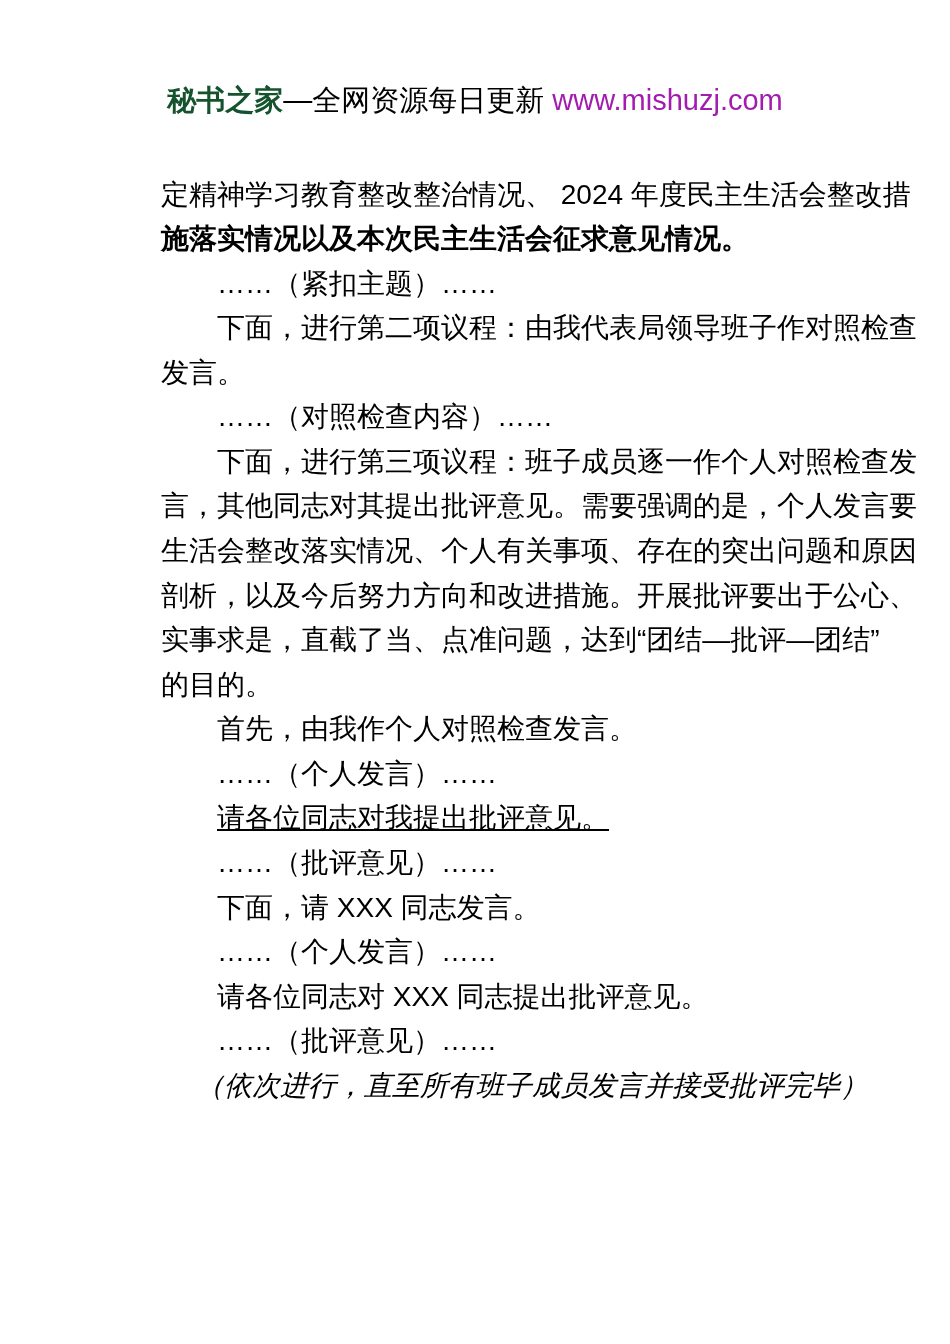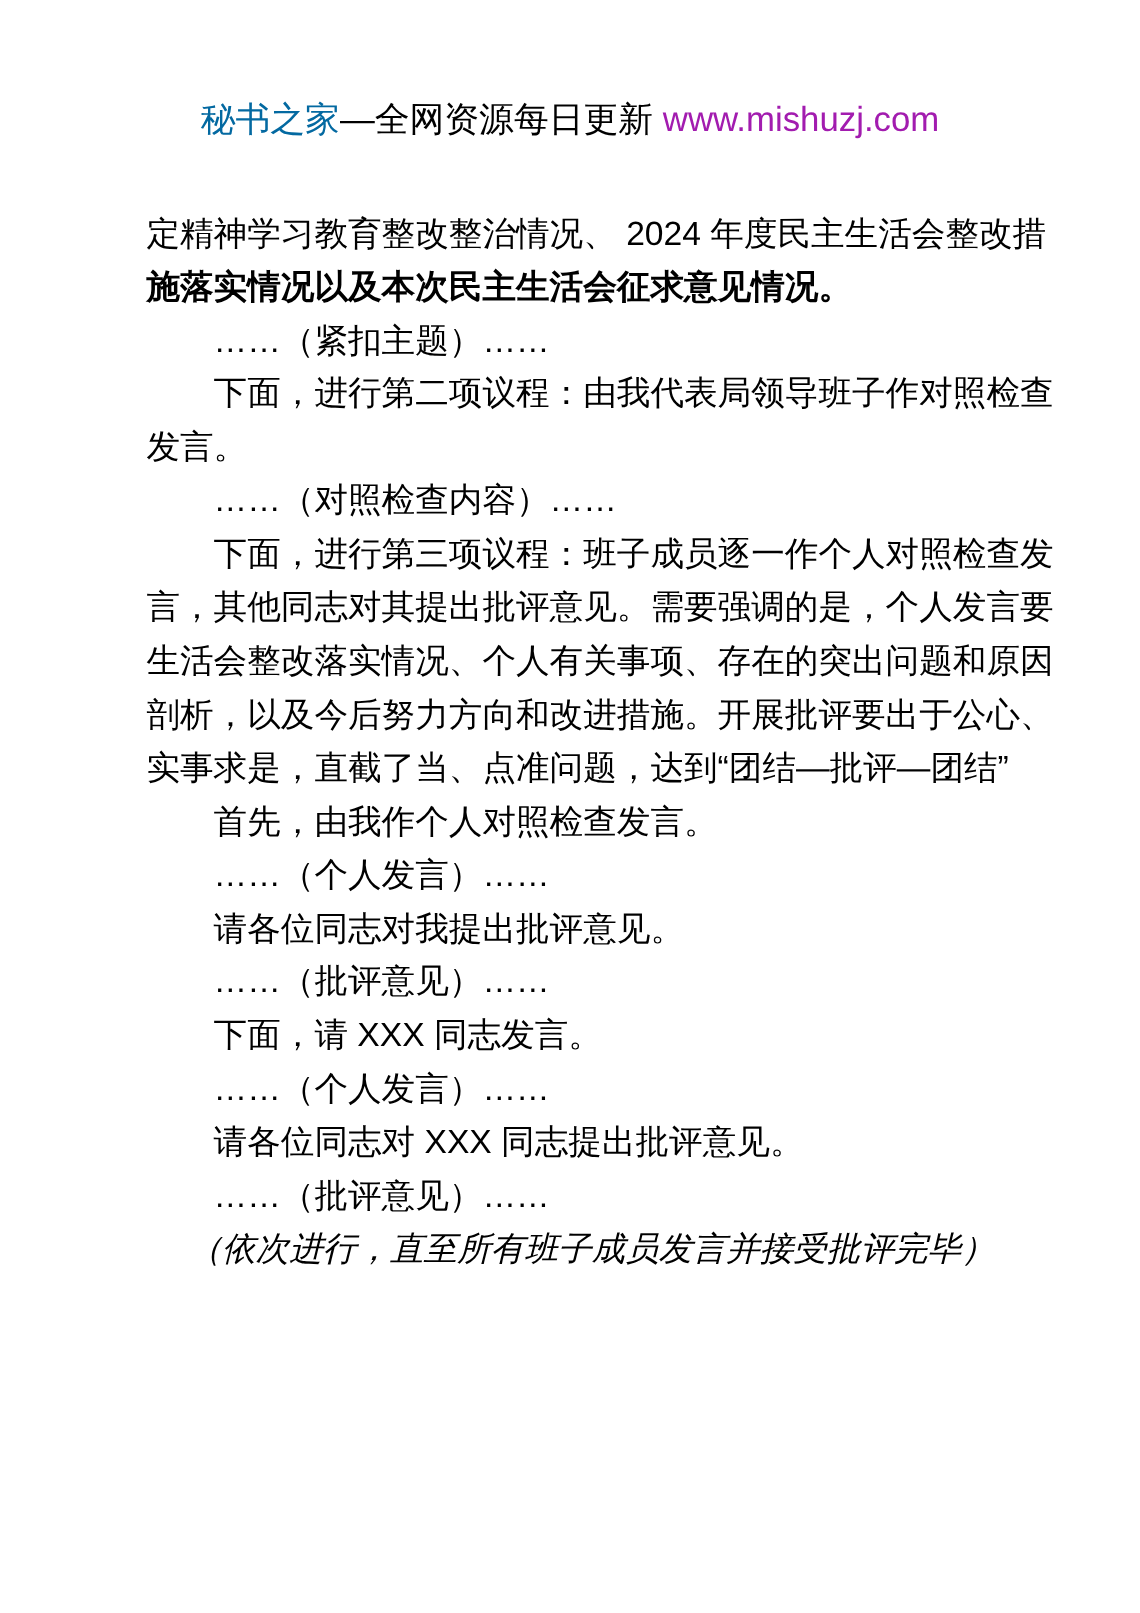--- a/index.html
+++ b/index.html
@@ -16,41 +16,42 @@
     position: absolute;
     top: 80px;
     left: 0;
     width: 950px;
     text-align: center;
     font-size: 29px;
     line-height: 40px;
     white-space: nowrap;
   }
   .brand {
-    font-weight: normal;
-    color: #0369a1;
+    font-weight: bold;
+    color: #14532d;
   }
   .dash, .tagline {
     color: #000000;
   }
   .url {
     color: #a21caf;
   }
   .doc {
     position: absolute;
     left: 122px;
     top: 172.5px;
     width: 745px;
     font-size: 28px;
     line-height: 44.57px;
   }
   .line {
     height: 44.57px;
     white-space: nowrap;
     text-align: left;
+    margin-left: 39px;
   }
 </style>
 </head>
 <body>
 
 <div class="header">
   <span class="brand">秘书之家</span><span class="dash">—</span><span class="tagline">全网资源每日更新</span><span class="tagline">&nbsp;</span><span class="url">www.mishuzj.com</span>
 </div>
 
 <div class="doc" id="doc-body">
@@ -58,22 +59,23 @@
     <div class="line" style="text-indent: 0px; font-weight: bold;">施落实情况以及本次民主生活会征求意见情况。</div>
     <div class="line" style="text-indent: 2em;">……（紧扣主题）……</div>
     <div class="line" style="text-indent: 2em;">下面，进行第二项议程：由我代表局领导班子作对照检查</div>
     <div class="line" style="text-indent: 0px;">发言。</div>
     <div class="line" style="text-indent: 2em;">……（对照检查内容）……</div>
     <div class="line" style="text-indent: 2em;">下面，进行第三项议程：班子成员逐一作个人对照检查发</div>
     <div class="line" style="text-indent: 0px;">言，其他同志对其提出批评意见。需要强调的是，个人发言要</div>
     <div class="line" style="text-indent: 0px;">生活会整改落实情况、个人有关事项、存在的突出问题和原因</div>
     <div class="line" style="text-indent: 0px;">剖析，以及今后努力方向和改进措施。开展批评要出于公心、</div>
     <div class="line" style="text-indent: 0px;">实事求是，直截了当、点准问题，达到“团结—批评—团结”</div>
+    <div class="line" style="text-indent: 0px;">的目的。</div>
     <div class="line" style="text-indent: 2em;">首先，由我作个人对照检查发言。</div>
     <div class="line" style="text-indent: 2em;">……（个人发言）……</div>
-    <div class="line" style="text-indent: 2em;">请各位同志对我提出批评意见。</div>
+    <div class="line" style="text-indent: 2em; text-decoration: underline;">请各位同志对我提出批评意见。</div>
     <div class="line" style="text-indent: 2em;">……（批评意见）……</div>
     <div class="line" style="text-indent: 2em;">下面，请 XXX 同志发言。</div>
     <div class="line" style="text-indent: 2em;">……（个人发言）……</div>
     <div class="line" style="text-indent: 2em;">请各位同志对 XXX 同志提出批评意见。</div>
     <div class="line" style="text-indent: 2em;">……（批评意见）……</div>
     <div class="line" style="text-indent: 1.25em; font-style: italic;">（依次进行，直至所有班子成员发言并接受批评完毕）</div>
   </div>
 
 </body></html>

